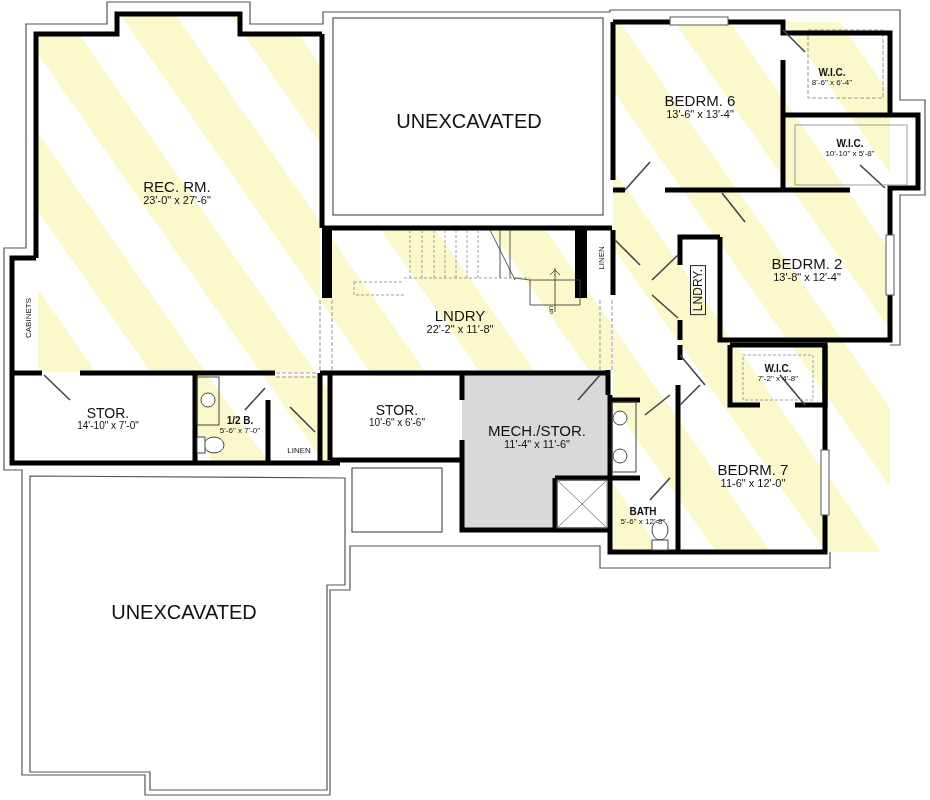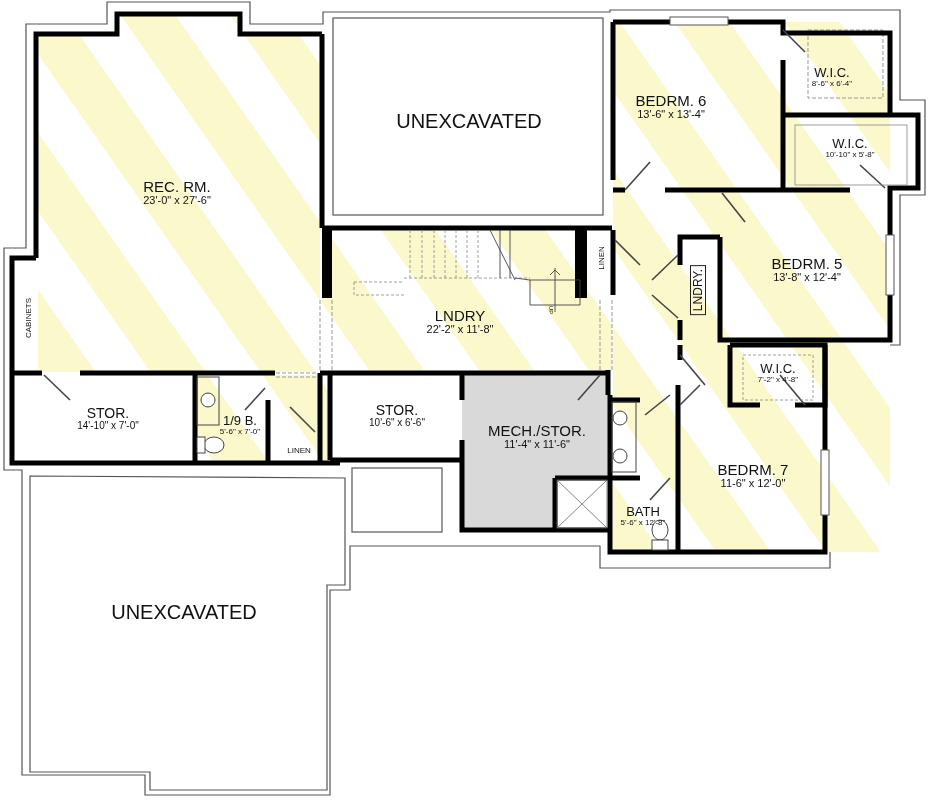--- a/index.html
+++ b/index.html
@@ -5,21 +5,21 @@
   html, body { margin: 0; padding: 0; background: #ffffff; }
   body { width: 930px; height: 800px; overflow: hidden; position: relative; font-family: "Liberation Sans", sans-serif; }
   #plan { position: absolute; left: 0; top: 0; width: 930px; height: 800px; }
   .lbl { position: absolute; color: #111; text-align: center; white-space: nowrap; transform: translate(-50%, -50%); font-family: "Liberation Sans", sans-serif; line-height: 1.05; }
   .lbl .name { display: block; }
   .lbl .dim { display: block; }
   .lg .name { font-size: 15px; }
   .lg .dim { font-size: 11px; }
   .md .name { font-size: 14px; }
   .md .dim { font-size: 10px; }
-  .sm .name { font-size: 13px; }
+  .sm .name { font-size: 10px; font-weight: bold; }
   .sm .dim { font-size: 8px; }
   .unx { font-size: 20px; }
   .vert { position: absolute; font-size: 8px; color: #111; transform: translate(-50%, -50%) rotate(-90deg); white-space: nowrap; }
   .tiny { position: absolute; font-size: 8px; color: #111; transform: translate(-50%, -50%); white-space: nowrap; }
   .lndry { position: absolute; font-size: 12px; color: #111; transform: translate(-50%, -50%) rotate(-90deg); white-space: nowrap; border: 1px solid #222; padding: 0 3px; }
 </style>
 </head>
 <body>
 
 <svg id="plan" viewBox="0 0 930 800" xmlns="http://www.w3.org/2000/svg">
@@ -182,57 +182,57 @@
 
 <div class="lbl lg" style="left:177px; top:193px;">
   <span class="name">REC. RM.</span>
   <span class="dim">23'-0" x 27'-6"</span>
 </div>
 
 <div class="lbl unx" style="left:469px; top:121px;">
   <span class="name">UNEXCAVATED</span>
 </div>
 
-<div class="lbl lg" style="left:671px; top:107px;">
+<div class="lbl lg" style="left:700px; top:107px;">
   <span class="name">BEDRM. 6</span>
   <span class="dim">13'-6" x 13'-4"</span>
 </div>
 
 <div class="lbl sm" style="left:832px; top:77px;">
   <span class="name">W.I.C.</span>
   <span class="dim">8'-6" x 6'-4"</span>
 </div>
 
 <div class="lbl sm" style="left:850px; top:148px;">
   <span class="name">W.I.C.</span>
   <span class="dim">10'-10" x 5'-8"</span>
 </div>
 
 <div class="lbl lg" style="left:807px; top:270px;">
-  <span class="name">BEDRM. 5</span>
+  <span class="name">BEDRM. 2</span>
   <span class="dim">13'-8" x 12'-4"</span>
 </div>
 
 <div class="lbl lg" style="left:460px; top:322px;">
   <span class="name">LNDRY</span>
   <span class="dim">22'-2" x 11'-8"</span>
 </div>
 
 <div class="lbl sm" style="left:778px; top:373px;">
   <span class="name">W.I.C.</span>
   <span class="dim">7'-2" x 4'-8"</span>
 </div>
 
 <div class="lbl md" style="left:108px; top:419px;">
   <span class="name">STOR.</span>
   <span class="dim">14'-10" x 7'-0"</span>
 </div>
 
 <div class="lbl sm" style="left:240px; top:425px;">
-  <span class="name">1/9 B.</span>
+  <span class="name">1/2 B.</span>
   <span class="dim">5'-6" x 7'-0"</span>
 </div>
 
 <div class="lbl md" style="left:397px; top:416px;">
   <span class="name">STOR.</span>
   <span class="dim">10'-6" x 6'-6"</span>
 </div>
 
 <div class="lbl lg" style="left:537px; top:437px;">
   <span class="name">MECH./STOR.</span>

